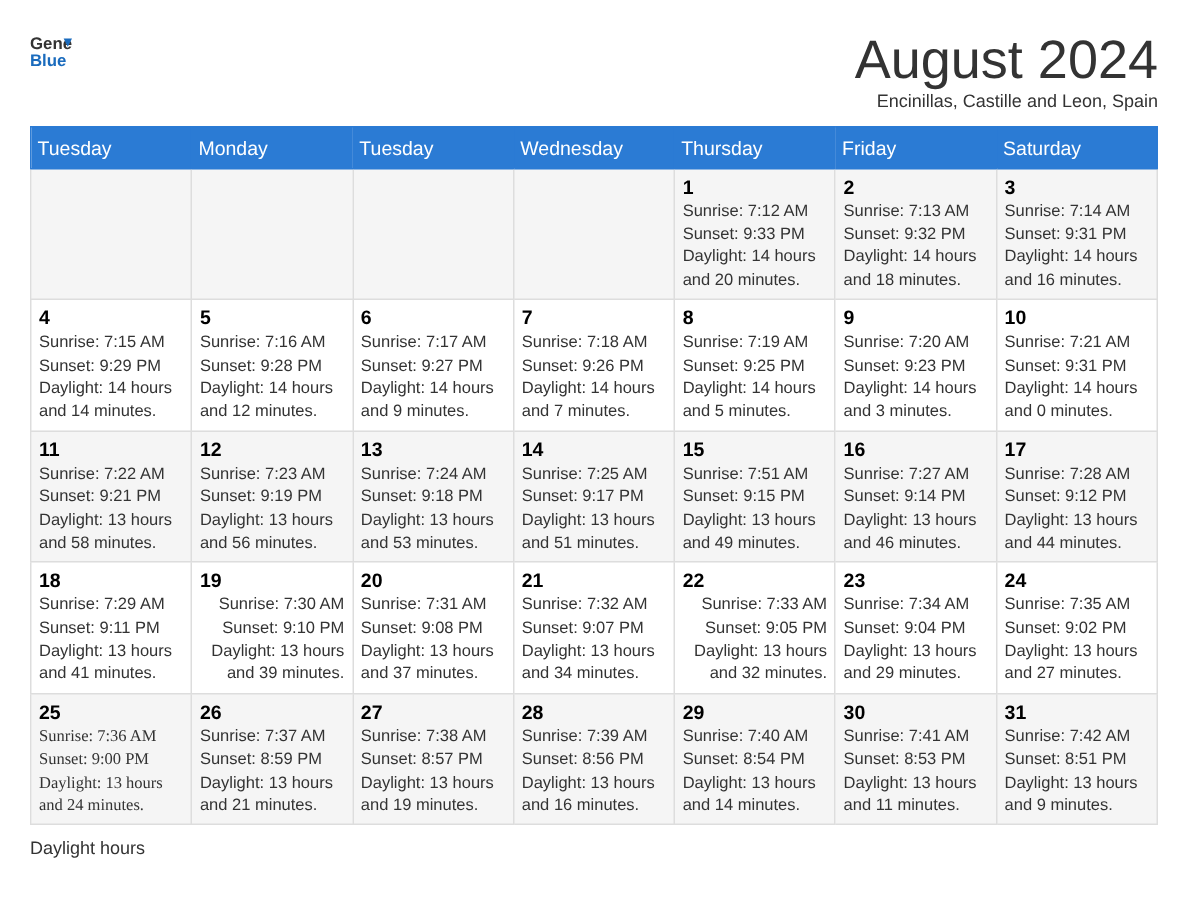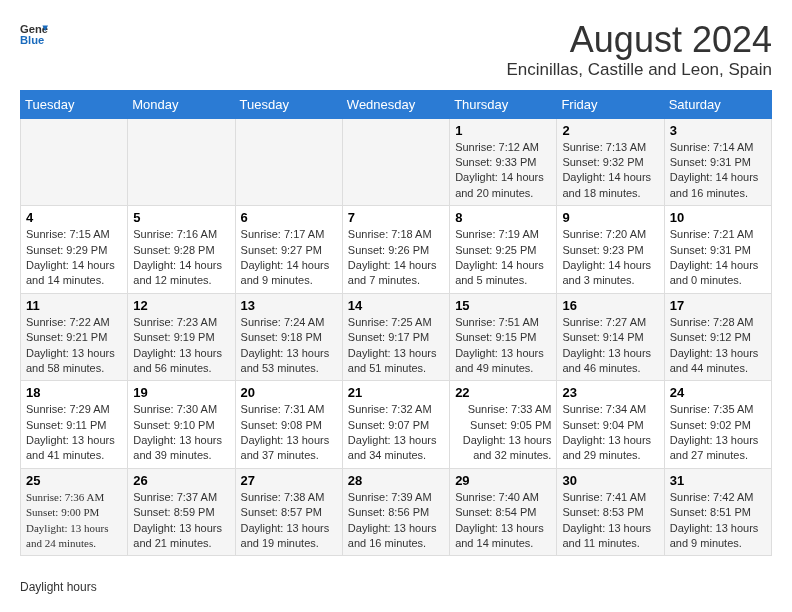--- a/index.html
+++ b/index.html
@@ -28,21 +28,21 @@
     .title-block {
       text-align: right;
     }
     .title-block h1 {
       font-size: 36px;
       font-weight: normal;
       color: #333;
       line-height: 1.1;
     }
     .title-block h2 {
-      font-size: 17px;
+      font-size: 12px;
       font-weight: normal;
       color: #333;
     }
     .calendar {
       width: 100%;
       border-collapse: collapse;
       font-size: 11px;
     }
     .calendar thead th {
       background-color: #2b7bd4;
@@ -73,21 +73,21 @@
       margin-bottom: 2px;
     }
     .day-info {
       color: #333;
       line-height: 1.4;
     }
     .empty-cell {
       background-color: #f5f5f5;
     }
     .footer {
-      margin-top: 24px;
+      margin-top: 8px;
       font-size: 12px;
       color: #333;
     }
   </style>
 </head>
 <body>
 
 <div class="header">
   <div class="logo">
     <svg class="logo-icon" viewBox="0 0 40 40">
@@ -229,21 +229,21 @@
       </tr>
       <tr>
         <td>
           <span class="day-number">18</span>
           <div class="day-info" style="white-space: pre-line;">Sunrise: 7:29 AM
 Sunset: 9:11 PM
 Daylight: 13 hours and 41 minutes.</div>
         </td>
         <td>
           <span class="day-number">19</span>
-          <div class="day-info" style="white-space: pre-line;">Sunrise: 7:30 AM
+          <div class="day-info" style="white-space: pre-line; text-align: right;">Sunrise: 7:30 AM
 Sunset: 9:10 PM
 Daylight: 13 hours and 39 minutes.</div>
         </td>
         <td>
           <span class="day-number">20</span>
           <div class="day-info" style="white-space: pre-line;">Sunrise: 7:31 AM
 Sunset: 9:08 PM
 Daylight: 13 hours and 37 minutes.</div>
         </td>
         <td>

